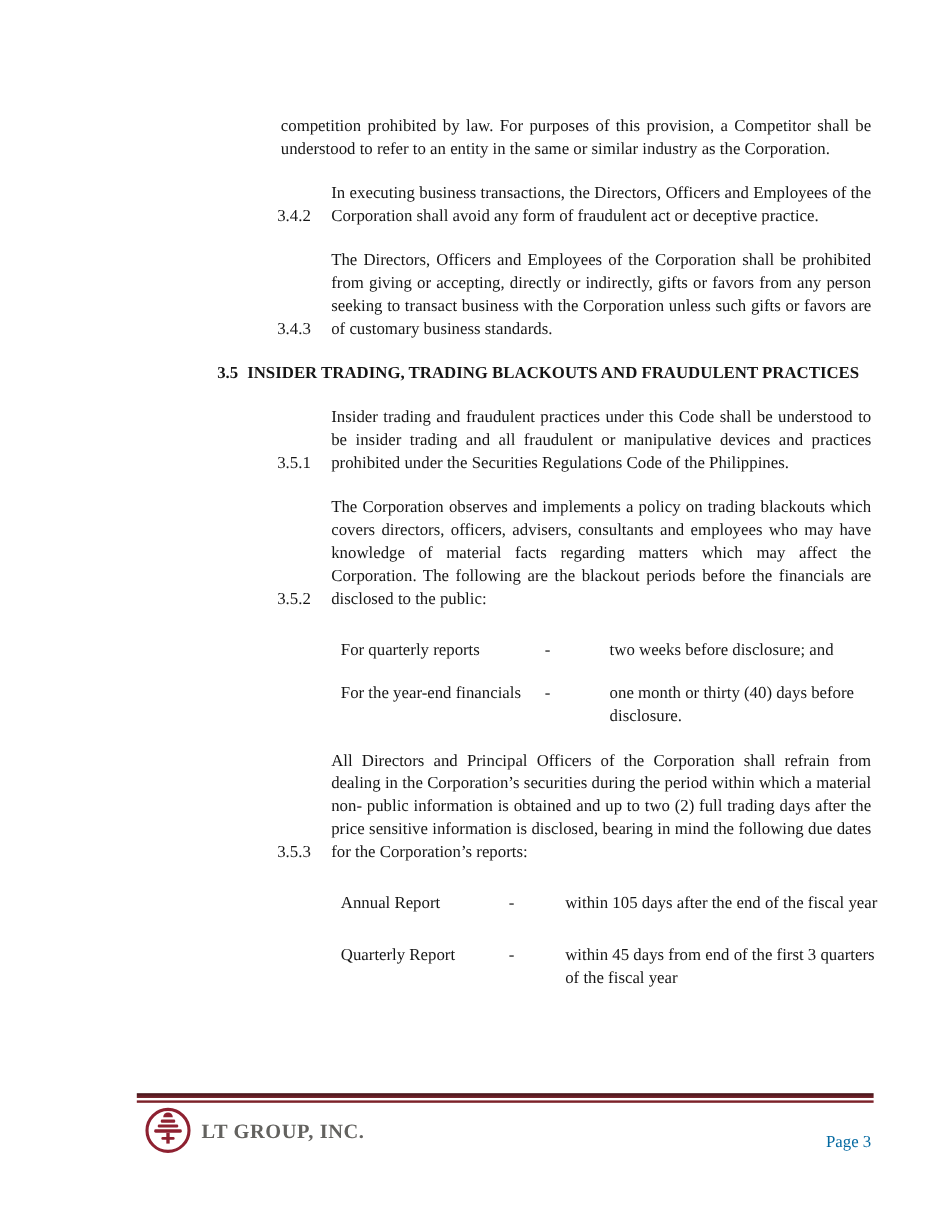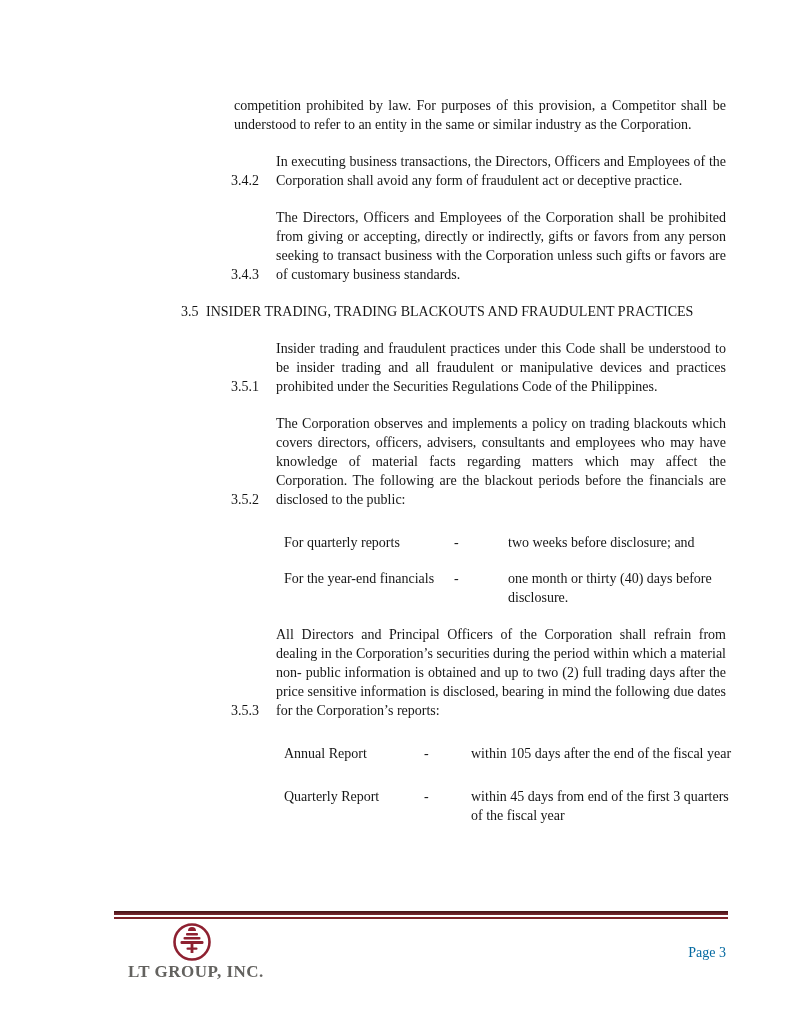--- a/index.html
+++ b/index.html
@@ -38,21 +38,21 @@
     flex: 0 0 45px;
   }
   .clause .text {
     width: 450px;
     flex: 0 0 450px;
     font-family: Liberation Serif, serif;
   }
   .heading {
     display: flex;
     margin: 0 0 18px 155px;
-    font-weight: normal;
+    font-weight: bold;
   }
   .heading .hnum {
     width: 25px;
     flex: 0 0 25px;
   }
   .heading .htext {
     width: 520px;
     flex: 0 0 520px;
     text-align: justify;
   }
@@ -99,21 +99,20 @@
     top: 922px;
     width: 791px;
     display: flex;
     justify-content: space-between;
     align-items: flex-start;
   }
   .logo-block {
     display: flex;
     align-items: center;
     margin-left: 94px;
-    flex-direction: column;
   }
   .logo-emblem {
     width: 40px;
     height: 40px;
     flex: 0 0 40px;
   }
   .company-name {
     margin-left: 8px;
     font-size: 17px;
     letter-spacing: 0.5px;

